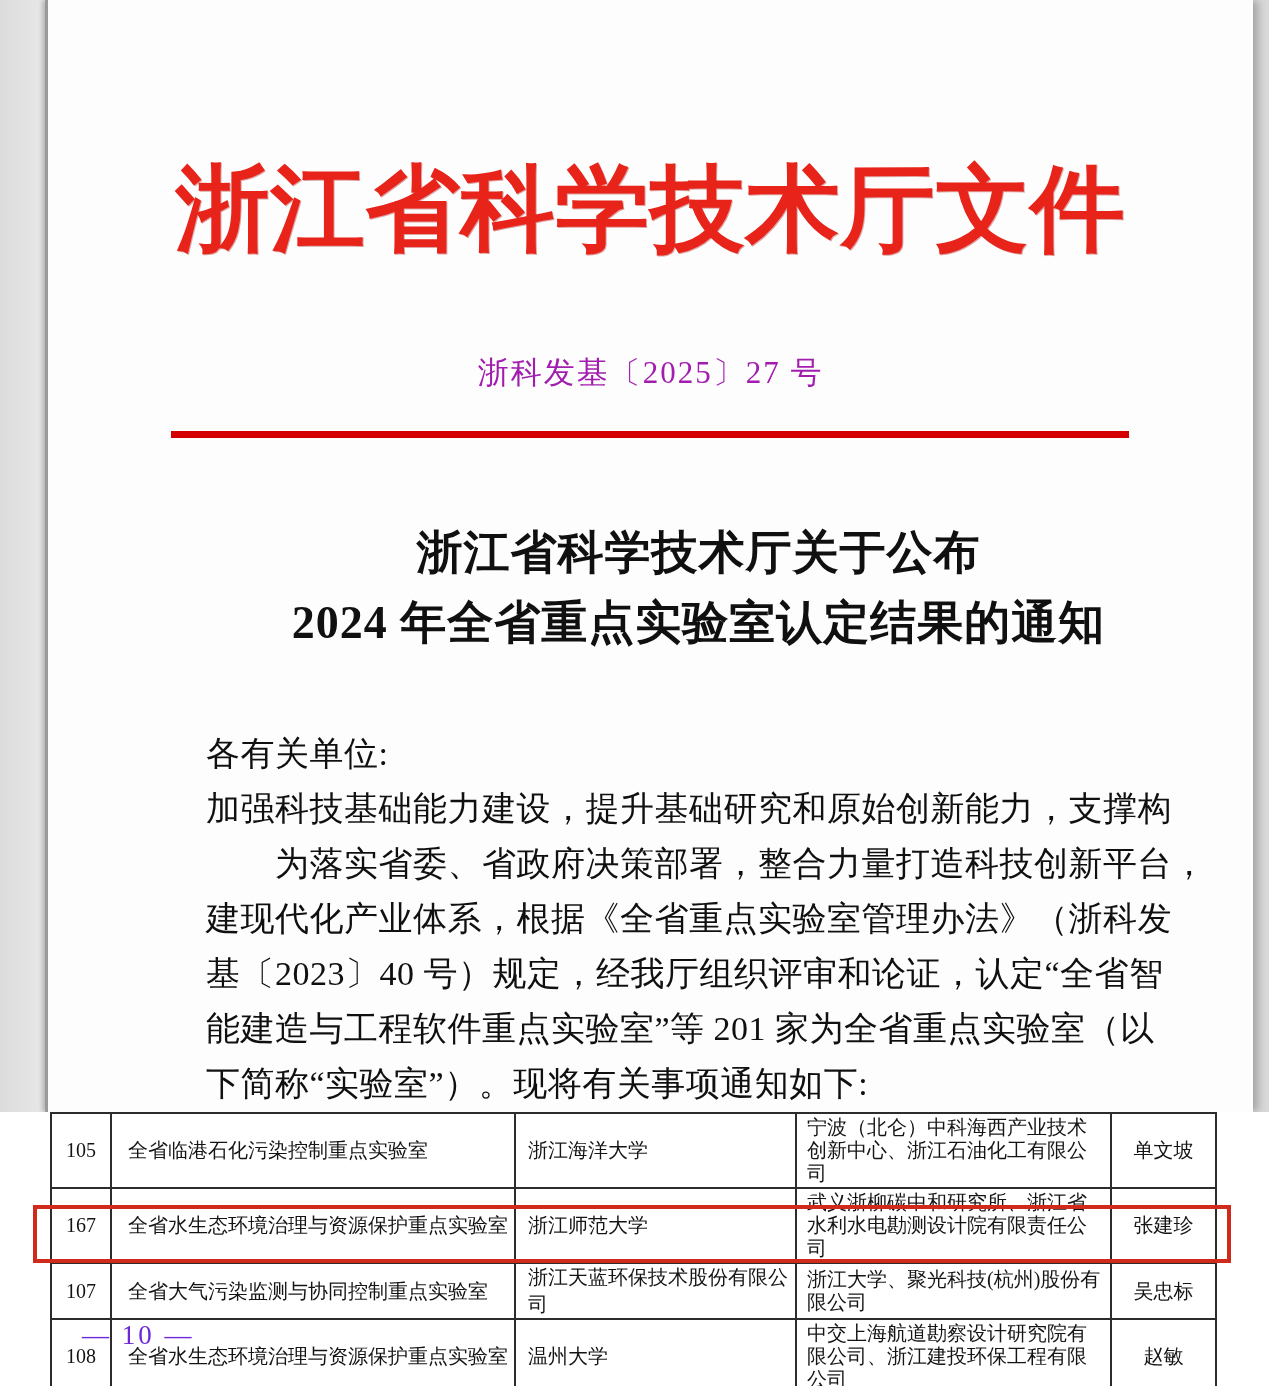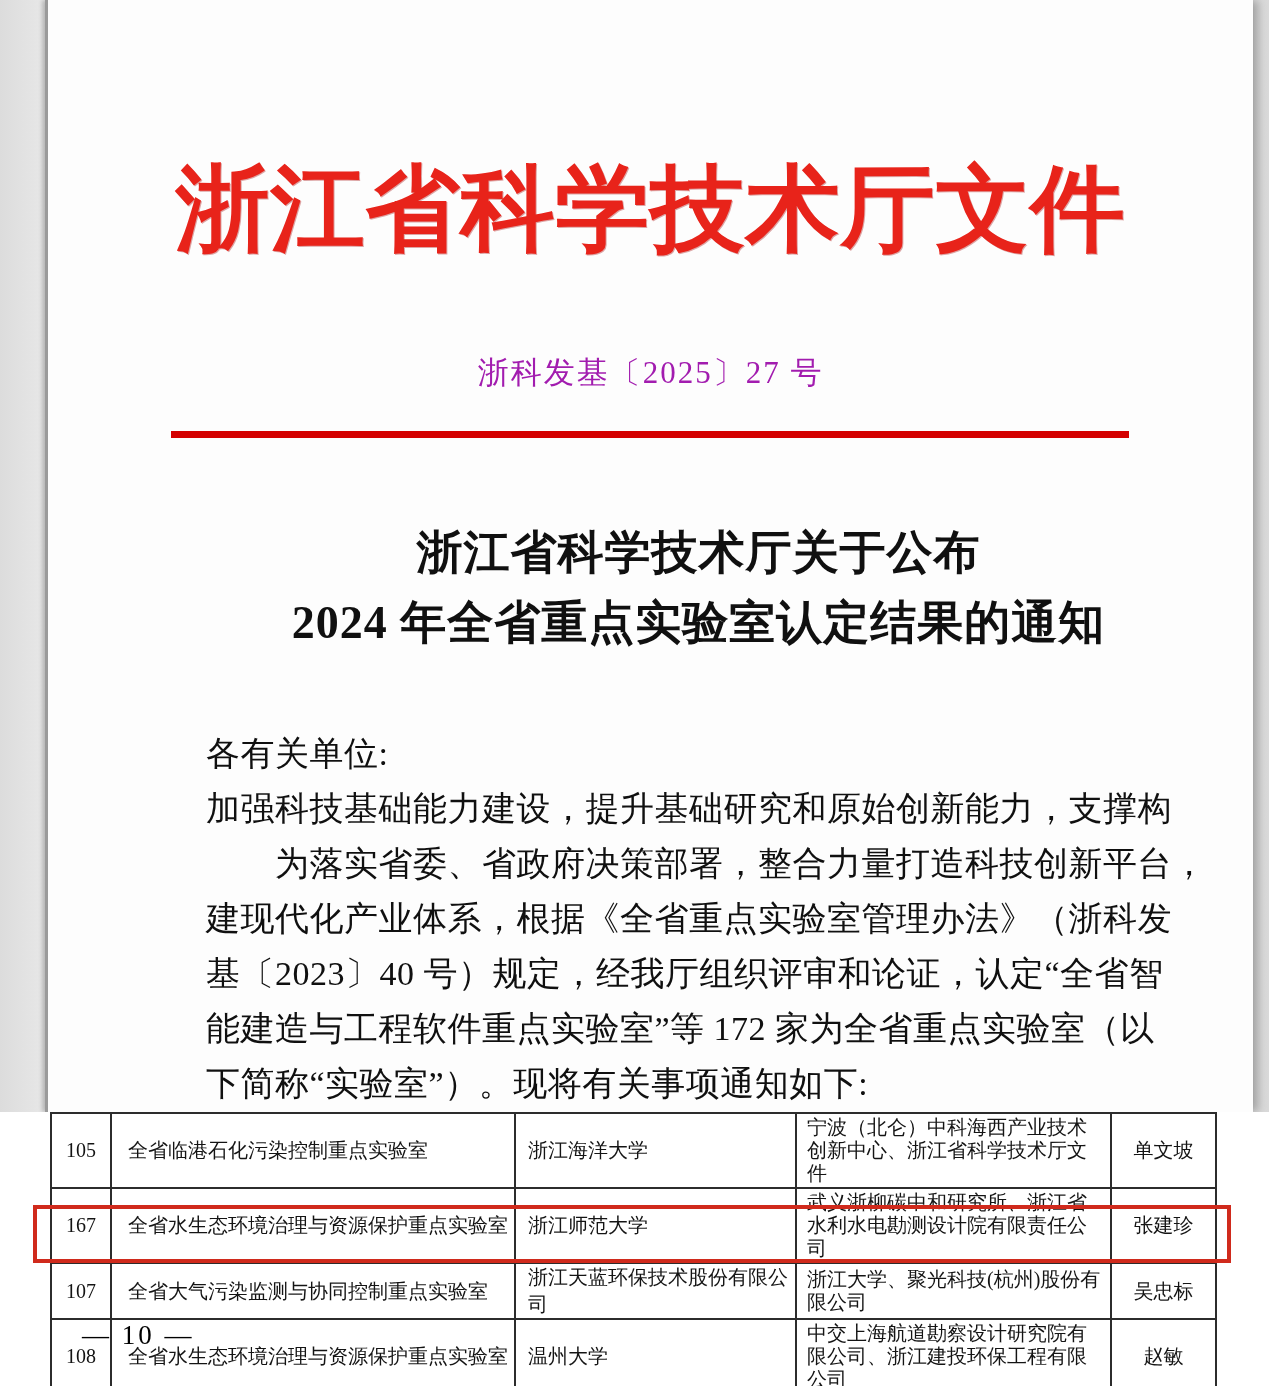--- a/index.html
+++ b/index.html
@@ -69,21 +69,21 @@
   tr.r-106 td { height:46px;border-radius:31px; }
   tr.r-107 td { height:53px; }
   tr.r-108 td { height:51px; }
   .highlight-box {
     position:absolute; left:-17px; top:93px; width:1198px; height:58px;
     border:4px solid #d02a1c; pointer-events:none;
   }
   .table-wrap { position:absolute; left:50px; top:0; width:1165px; height:201px; }
   .page-num {
     position:absolute; left:82px; top:1320px;
-    font-size:27px; letter-spacing:3px; color:#000000;
+    font-size:27px; letter-spacing:3px; color:#6d28d9;
   }
 </style>
 </head>
 <body>
 
 <div class="screen">
 
   <div class="scan-bg"></div>
 
   <div class="page-sheet">
@@ -97,40 +97,40 @@
       <div>浙江省科学技术厅关于公布</div>
       <div>2024 年全省重点实验室认定结果的通知</div>
     </div>
 
     <div class="body-block">
       <div class="body-line">各有关单位:</div>
       <div class="body-line">加强科技基础能力建设，提升基础研究和原始创新能力，支撑构</div>
       <div class="body-line indent">为落实省委、省政府决策部署，整合力量打造科技创新平台，</div>
       <div class="body-line">建现代化产业体系，根据《全省重点实验室管理办法》（浙科发</div>
       <div class="body-line">基〔2023〕40 号）规定，经我厅组织评审和论证，认定“全省智</div>
-      <div class="body-line">能建造与工程软件重点实验室”等 172 家为全省重点实验室（以</div>
+      <div class="body-line">能建造与工程软件重点实验室”等 201 家为全省重点实验室（以</div>
       <div class="body-line">下简称“实验室”）。现将有关事项通知如下:</div>
     </div>
   </div>
 
   <div class="bottom-strip">
     <table class="result-table">
       <colgroup>
         <col style="width:60px">
           <col style="width:404px">
           <col style="width:281px">
         <col style="width:315px">
           <col style="width:105px">
       </colgroup>
       <tbody>
         <tr class="r-105">
           <td class="c-no">105</td>
           <td class="c-lab">全省临港石化污染控制重点实验室</td>
           <td class="c-host">浙江海洋大学</td>
-          <td class="c-partners">宁波（北仑）中科海西产业技术创新中心、浙江省科学技术厅文件</td>
+          <td class="c-partners">宁波（北仑）中科海西产业技术创新中心、浙江石油化工有限公司</td>
           <td class="c-director">单文坡</td>
         </tr>
         <tr class="r-106">
           <td class="c-no">167</td>
           <td class="c-lab">全省水生态环境治理与资源保护重点实验室</td>
           <td class="c-host">浙江师范大学</td>
           <td class="c-partners">武义浙柳碳中和研究所、浙江省水利水电勘测设计院有限责任公司</td>
           <td class="c-director">张建珍</td>
         </tr>
         <tr class="r-107">

